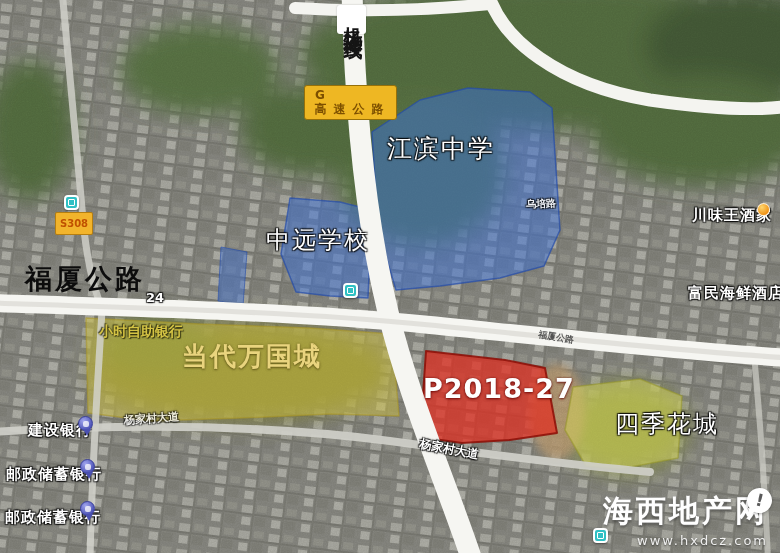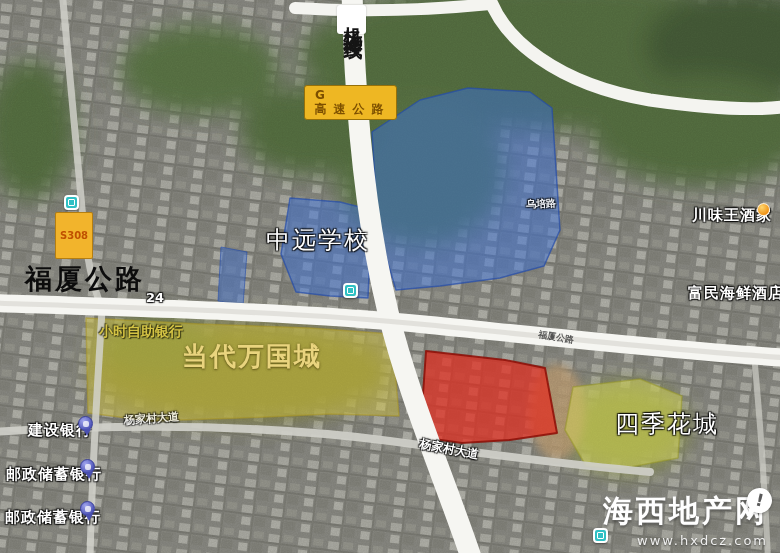--- a/index.html
+++ b/index.html
@@ -24,21 +24,21 @@
   }
   .g-badge{
     left:304px;top:85px;width:93px;z-index:4;text-align:center;
     background:#eeb723;border:1px solid #96700a;border-radius:3px;padding:2px 0;
     color:#7c4f00;font-weight:bold;font-size:12px;line-height:1.2;
   }
   .g-badge .l1{text-align:left;padding-left:10px;}
   .g-badge .l2{letter-spacing:7px;padding-left:4px;}
   .s-badge{
     left:55px;top:212px;background:#f2b42c;color:#c05000;font-size:10px;font-weight:bold;
-    padding:17px 4px;border-radius:2px;border:1px solid rgba(140,90,0,.6);z-index:5;
+    padding:5px 4px;border-radius:2px;border:1px solid rgba(140,90,0,.6);z-index:5;
   }
   .fuxia-main{left:25px;top:264px;font-size:27px;font-weight:700;color:#0c0c0c;letter-spacing:3px;z-index:5;}
 
   .transit-icon{
     position:absolute;width:15px;height:15px;background:#2fc0c4;border:2px solid #fff;
     border-radius:4px;box-shadow:0 1px 2px rgba(0,0,0,.45);z-index:5;
   }
   .transit-icon::after{
     content:"";display:block;width:5px;height:5px;margin:1.5px auto 0;
     border:1.5px solid #fff;border-radius:1px;
@@ -158,22 +158,24 @@
     <div class="l1">G</div>
     <div class="l2">高速公路</div>
   </div>
 
   <div class="lbl s-badge">S308</div>
 
   <div class="transit-icon" style="left:64px;top:195px;"></div>
   <div class="transit-icon" style="left:343px;top:283px;"></div>
   <div class="transit-icon" style="left:593px;top:528px;"></div>
 
+  <div class="lbl wht zone-lbl" style="left:387px;top:135px;font-size:25px;">江滨中学</div>
   <div class="lbl wht zone-lbl" style="left:266px;top:227px;">中远学校</div>
   <div class="lbl wanguo-lbl">当代万国城</div>
+  <div class="lbl parcel-lbl">P2018-27</div>
   <div class="lbl wht zone-lbl" style="left:575px;top:411px;margin-left:40px;">四季花城</div>
 
   <div class="lbl fuxia-main">福厦公路</div>
 
   <div class="lbl wht road-lbl-sm" style="left:124px;top:413px;transform:rotate(-4deg);opacity:.8;">杨家村大道</div>
   <div class="lbl wht road-lbl-sm" style="left:419px;top:443px;font-size:12px;transform:rotate(11deg);">杨家村大道</div>
   <div class="lbl wht road-lbl-sm" style="left:526px;top:198px;font-size:10px;transform:rotate(-2deg);opacity:.9;">乌培路</div>
   <div class="lbl road-lbl-sm" style="left:538px;top:333px;font-size:9px;color:#3a3a3a;transform:rotate(9deg);opacity:.85;">福厦公路</div>
 
   <div class="lbl wht atm-24">24</div>

